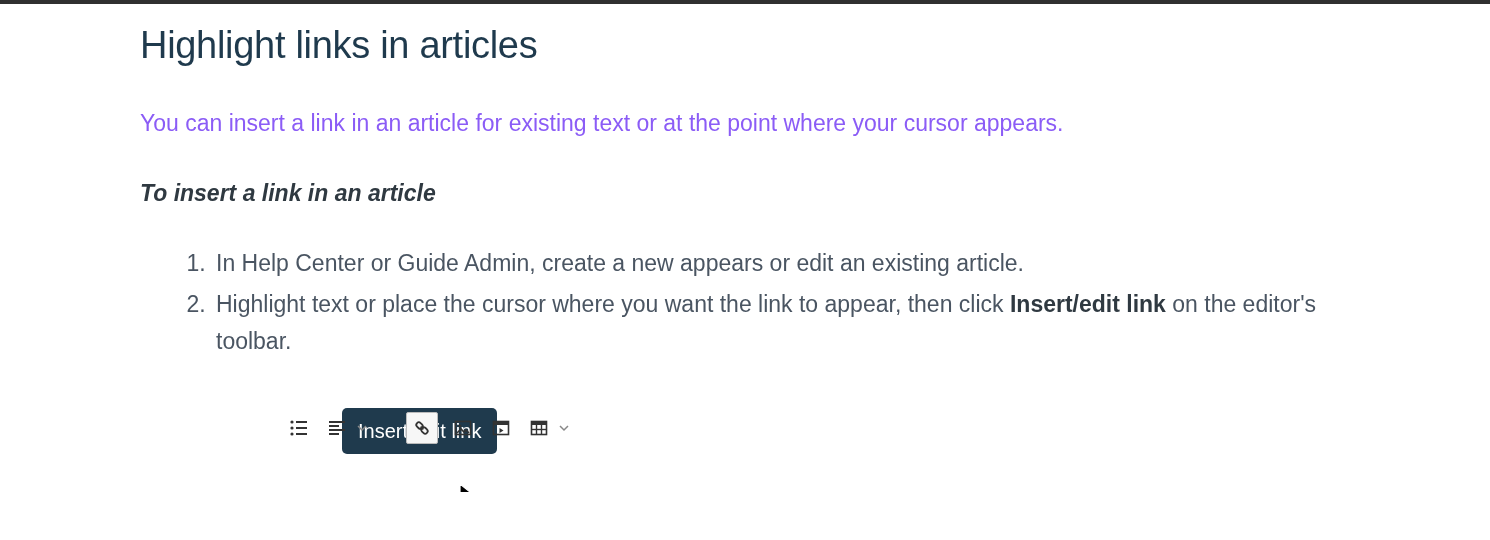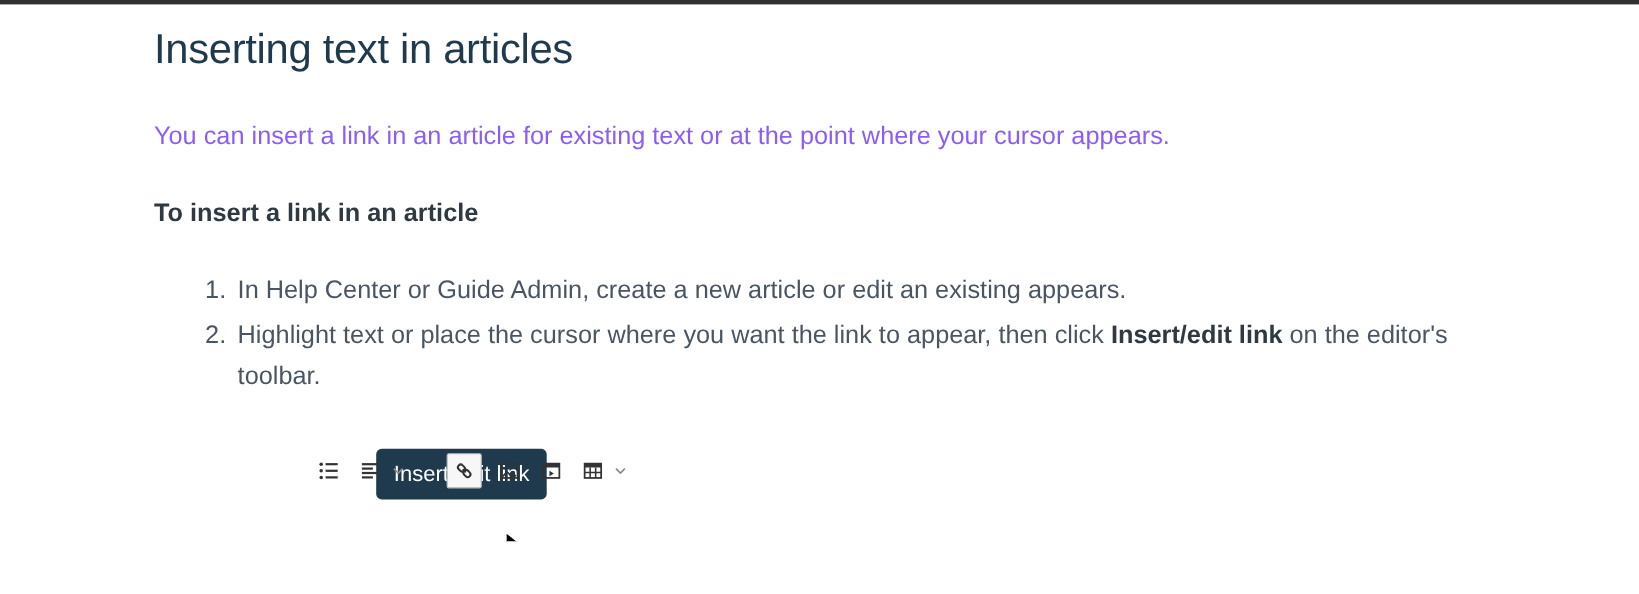--- a/index.html
+++ b/index.html
@@ -30,20 +30,21 @@
     font-weight: 400;
     color: #8b5cf6;
     margin: 0 0 40px 0;
     line-height: 1.45;
   }
   p.subhead {
     font-size: 23px;
     font-weight: 600;
     color: #2f3941;
     margin: 0 0 38px 0;
+    font-style: italic;
   }
   ol.steps {
     font-size: 23px;
     color: #4a5562;
     margin: 0;
     padding-left: 72px;
     line-height: 1.6;
   }
   ol.steps li {
     padding-left: 4px;
@@ -114,29 +115,29 @@
   }
   .cursor svg { display: block; }
 </style>
 </head>
 <body>
 
 <div class="top-border"></div>
 
 <div class="container">
 
-  <h1 class="title">Inserting text in articles</h1>
+  <h1 class="title">Highlight links in articles</h1>
 
   <p class="intro">You can insert a link in an article for existing text or at the point where your cursor appears.</p>
 
   <p class="subhead">To insert a link in an article</p>
 
   <ol class="steps">
     <li>
-      <span>In Help Center or Guide Admin, create a new article or edit an existing appears.</span>
+      <span>In Help Center or Guide Admin, create a new appears or edit an existing article.</span>
     </li>
     <li>
       <span>Highlight text or place the cursor where you want the link to appear, then click </span><b>Insert/edit link</b><span> on the editor's toolbar.</span>
 
       <div class="toolbar-figure">
 
         <div class="tooltip">Insert/edit link</div>
 
         <div class="toolbar">
 

